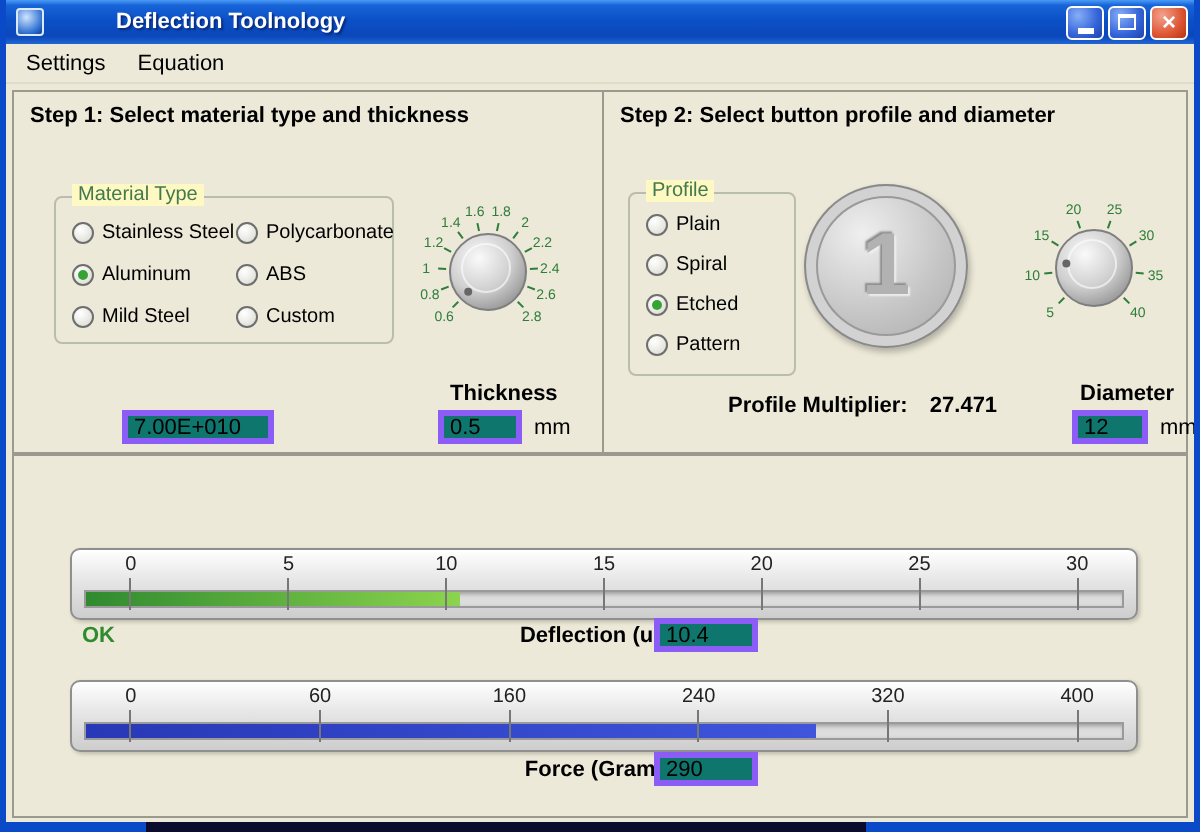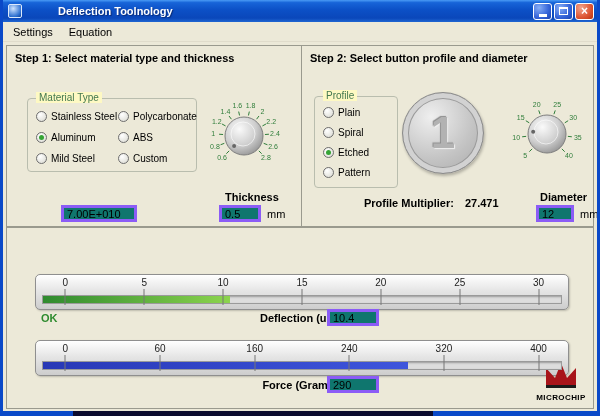--- a/index.html
+++ b/index.html
@@ -296,24 +296,17 @@
             <div class="gtick-label" style="left: 77.3%;">320</div>
             <div class="gtick-mark" style="left: 77.3%;"></div>
             <div class="gtick-label" style="left: 95.5%;">400</div>
             <div class="gtick-mark" style="left: 95.5%;"></div>
           </div>
       </div>
       <div class="gauge-caption" style="top:151px;">Force (Grams)</div>
       <input class="tb" style="left: 320px; top: 148px; width: 52px; z-index: 3;" value="290">
     </div>
 
-    <div class="logo">
-      <svg width="36" height="30" viewBox="0 0 36 30">
-        <path d="M3 25 L3 8 L12 18 L18 3 L24 18 L33 8 L33 25 Z" fill="#A8141A"></path>
-        <path d="M3 25 L33 25 L33 28 L3 28 Z" fill="#1a1a1a"></path>
-      </svg>
-      <div class="logo-text">MICROCHIP</div>
-    </div>
   </div>
 
   <div class="bottom-border"></div>
   <div class="taskbar-remnant"></div>
 </div>
 
 </body></html>

